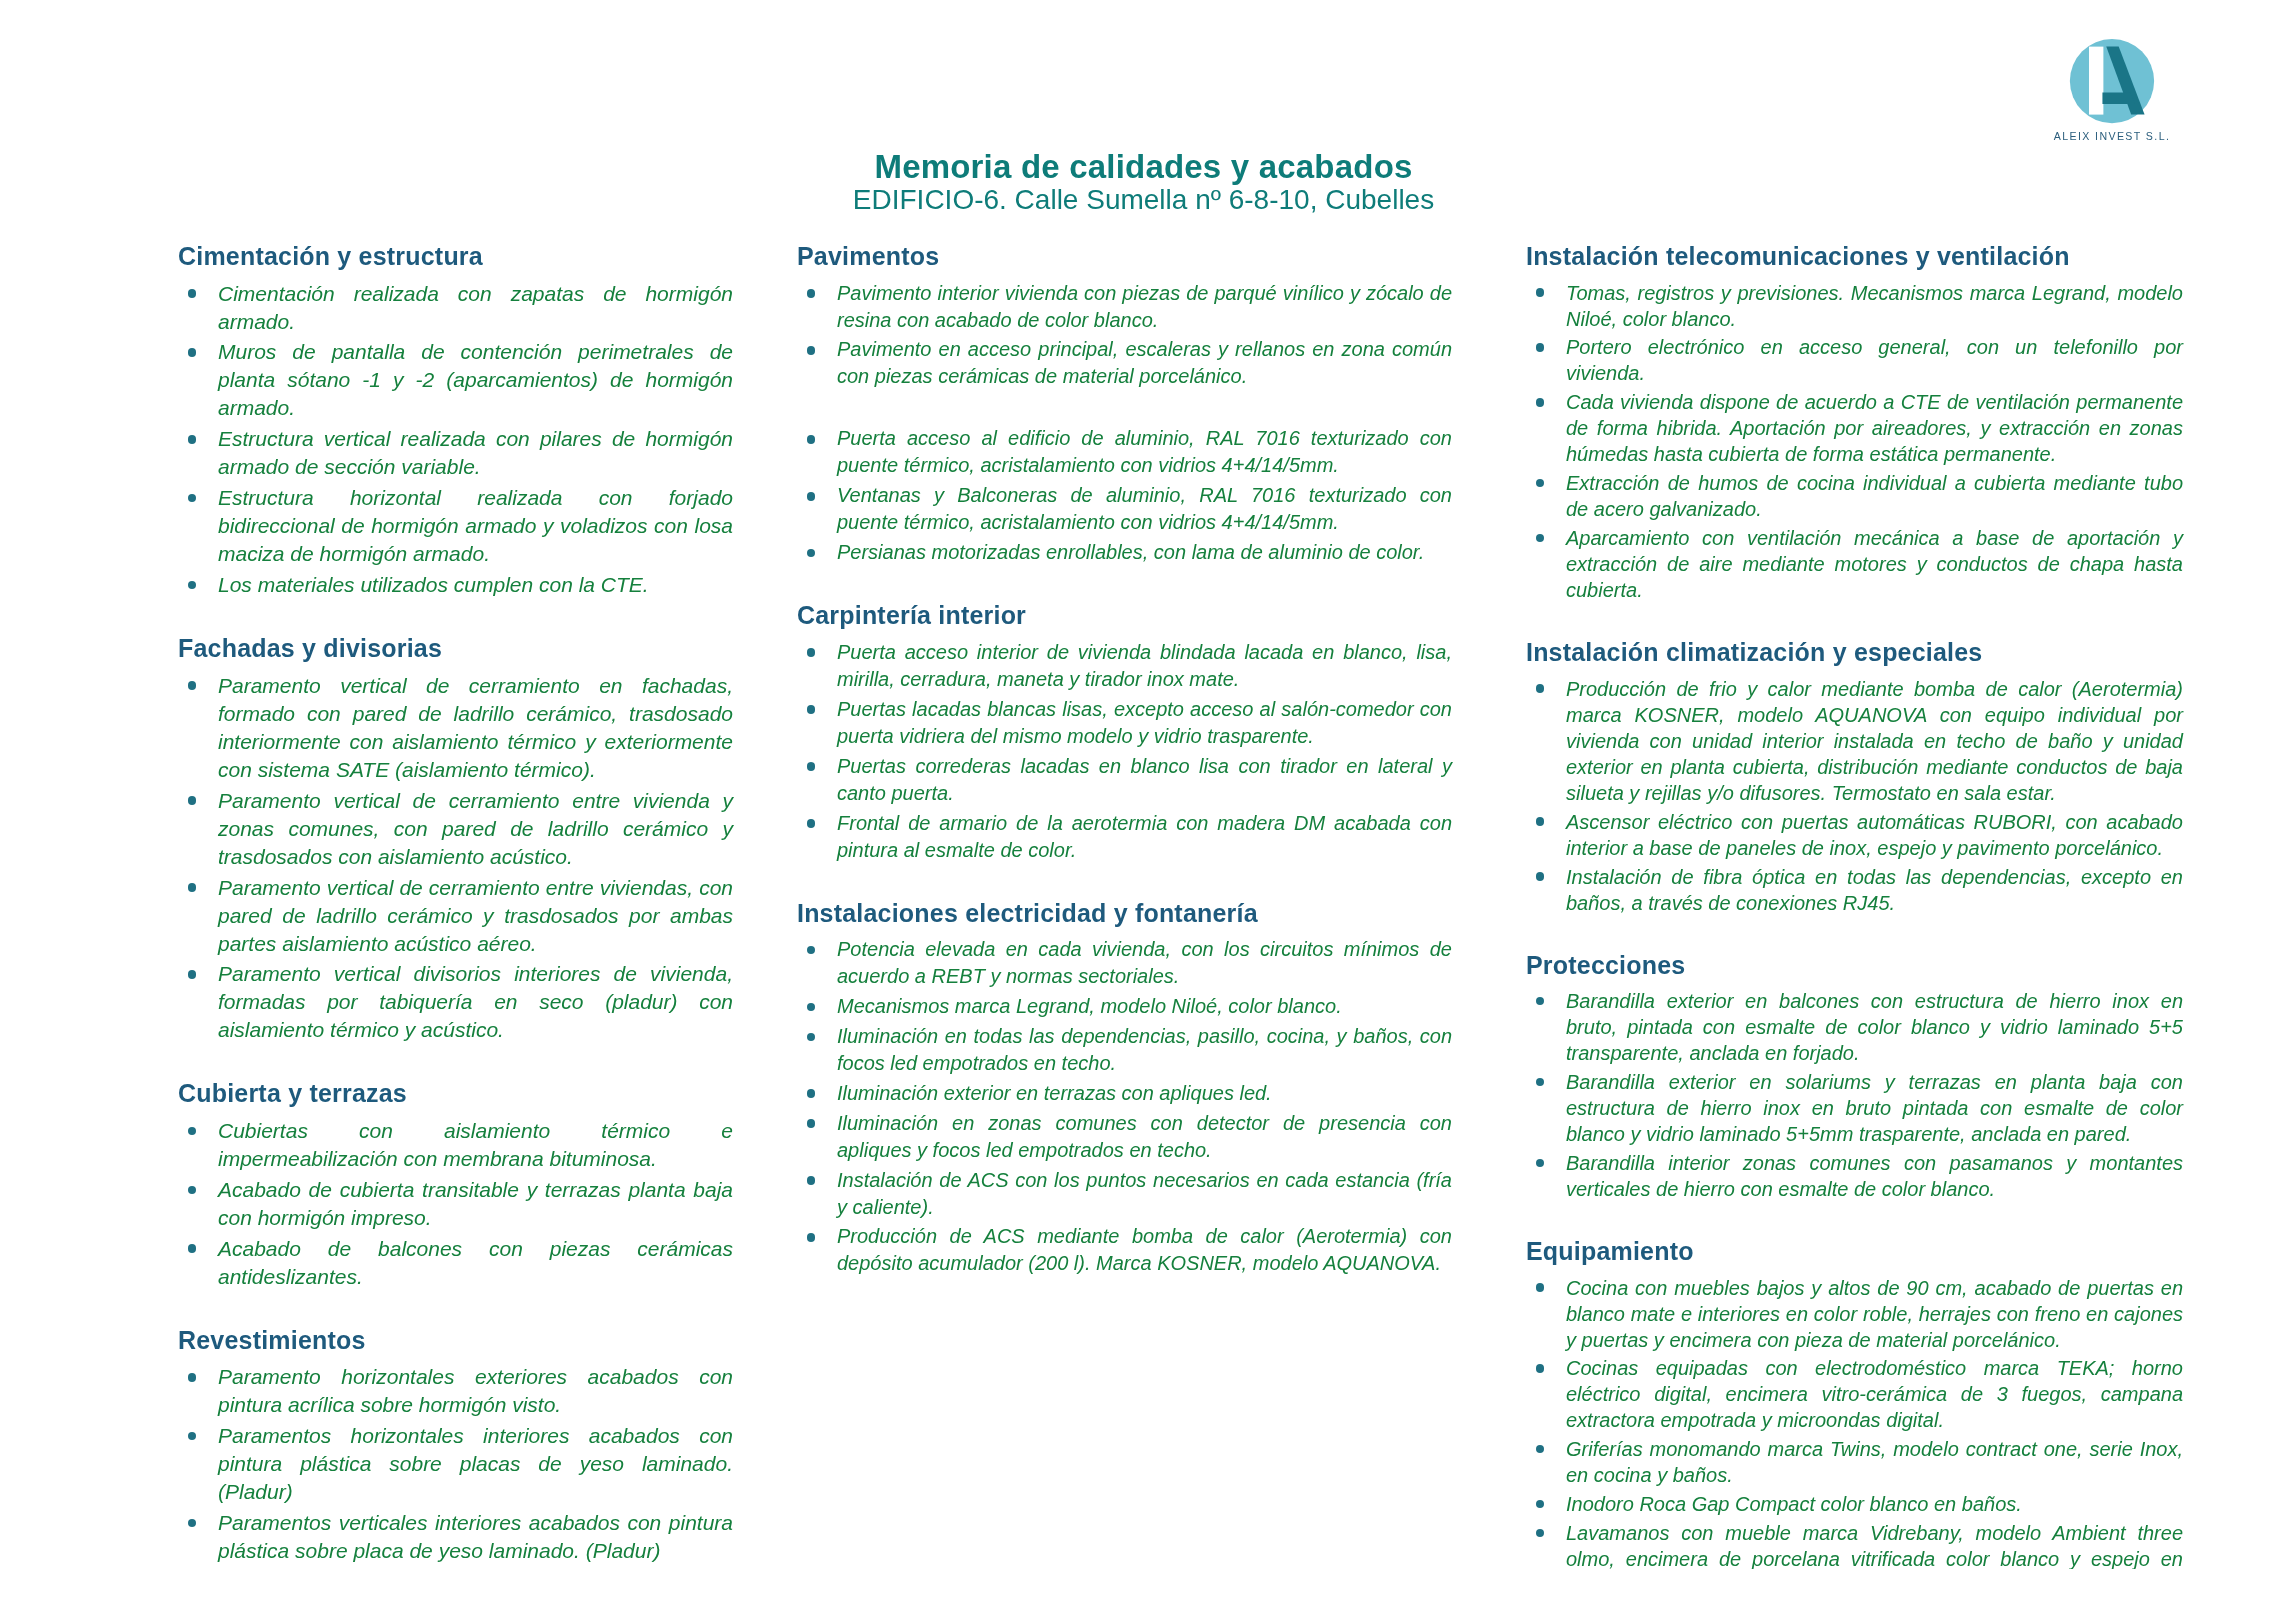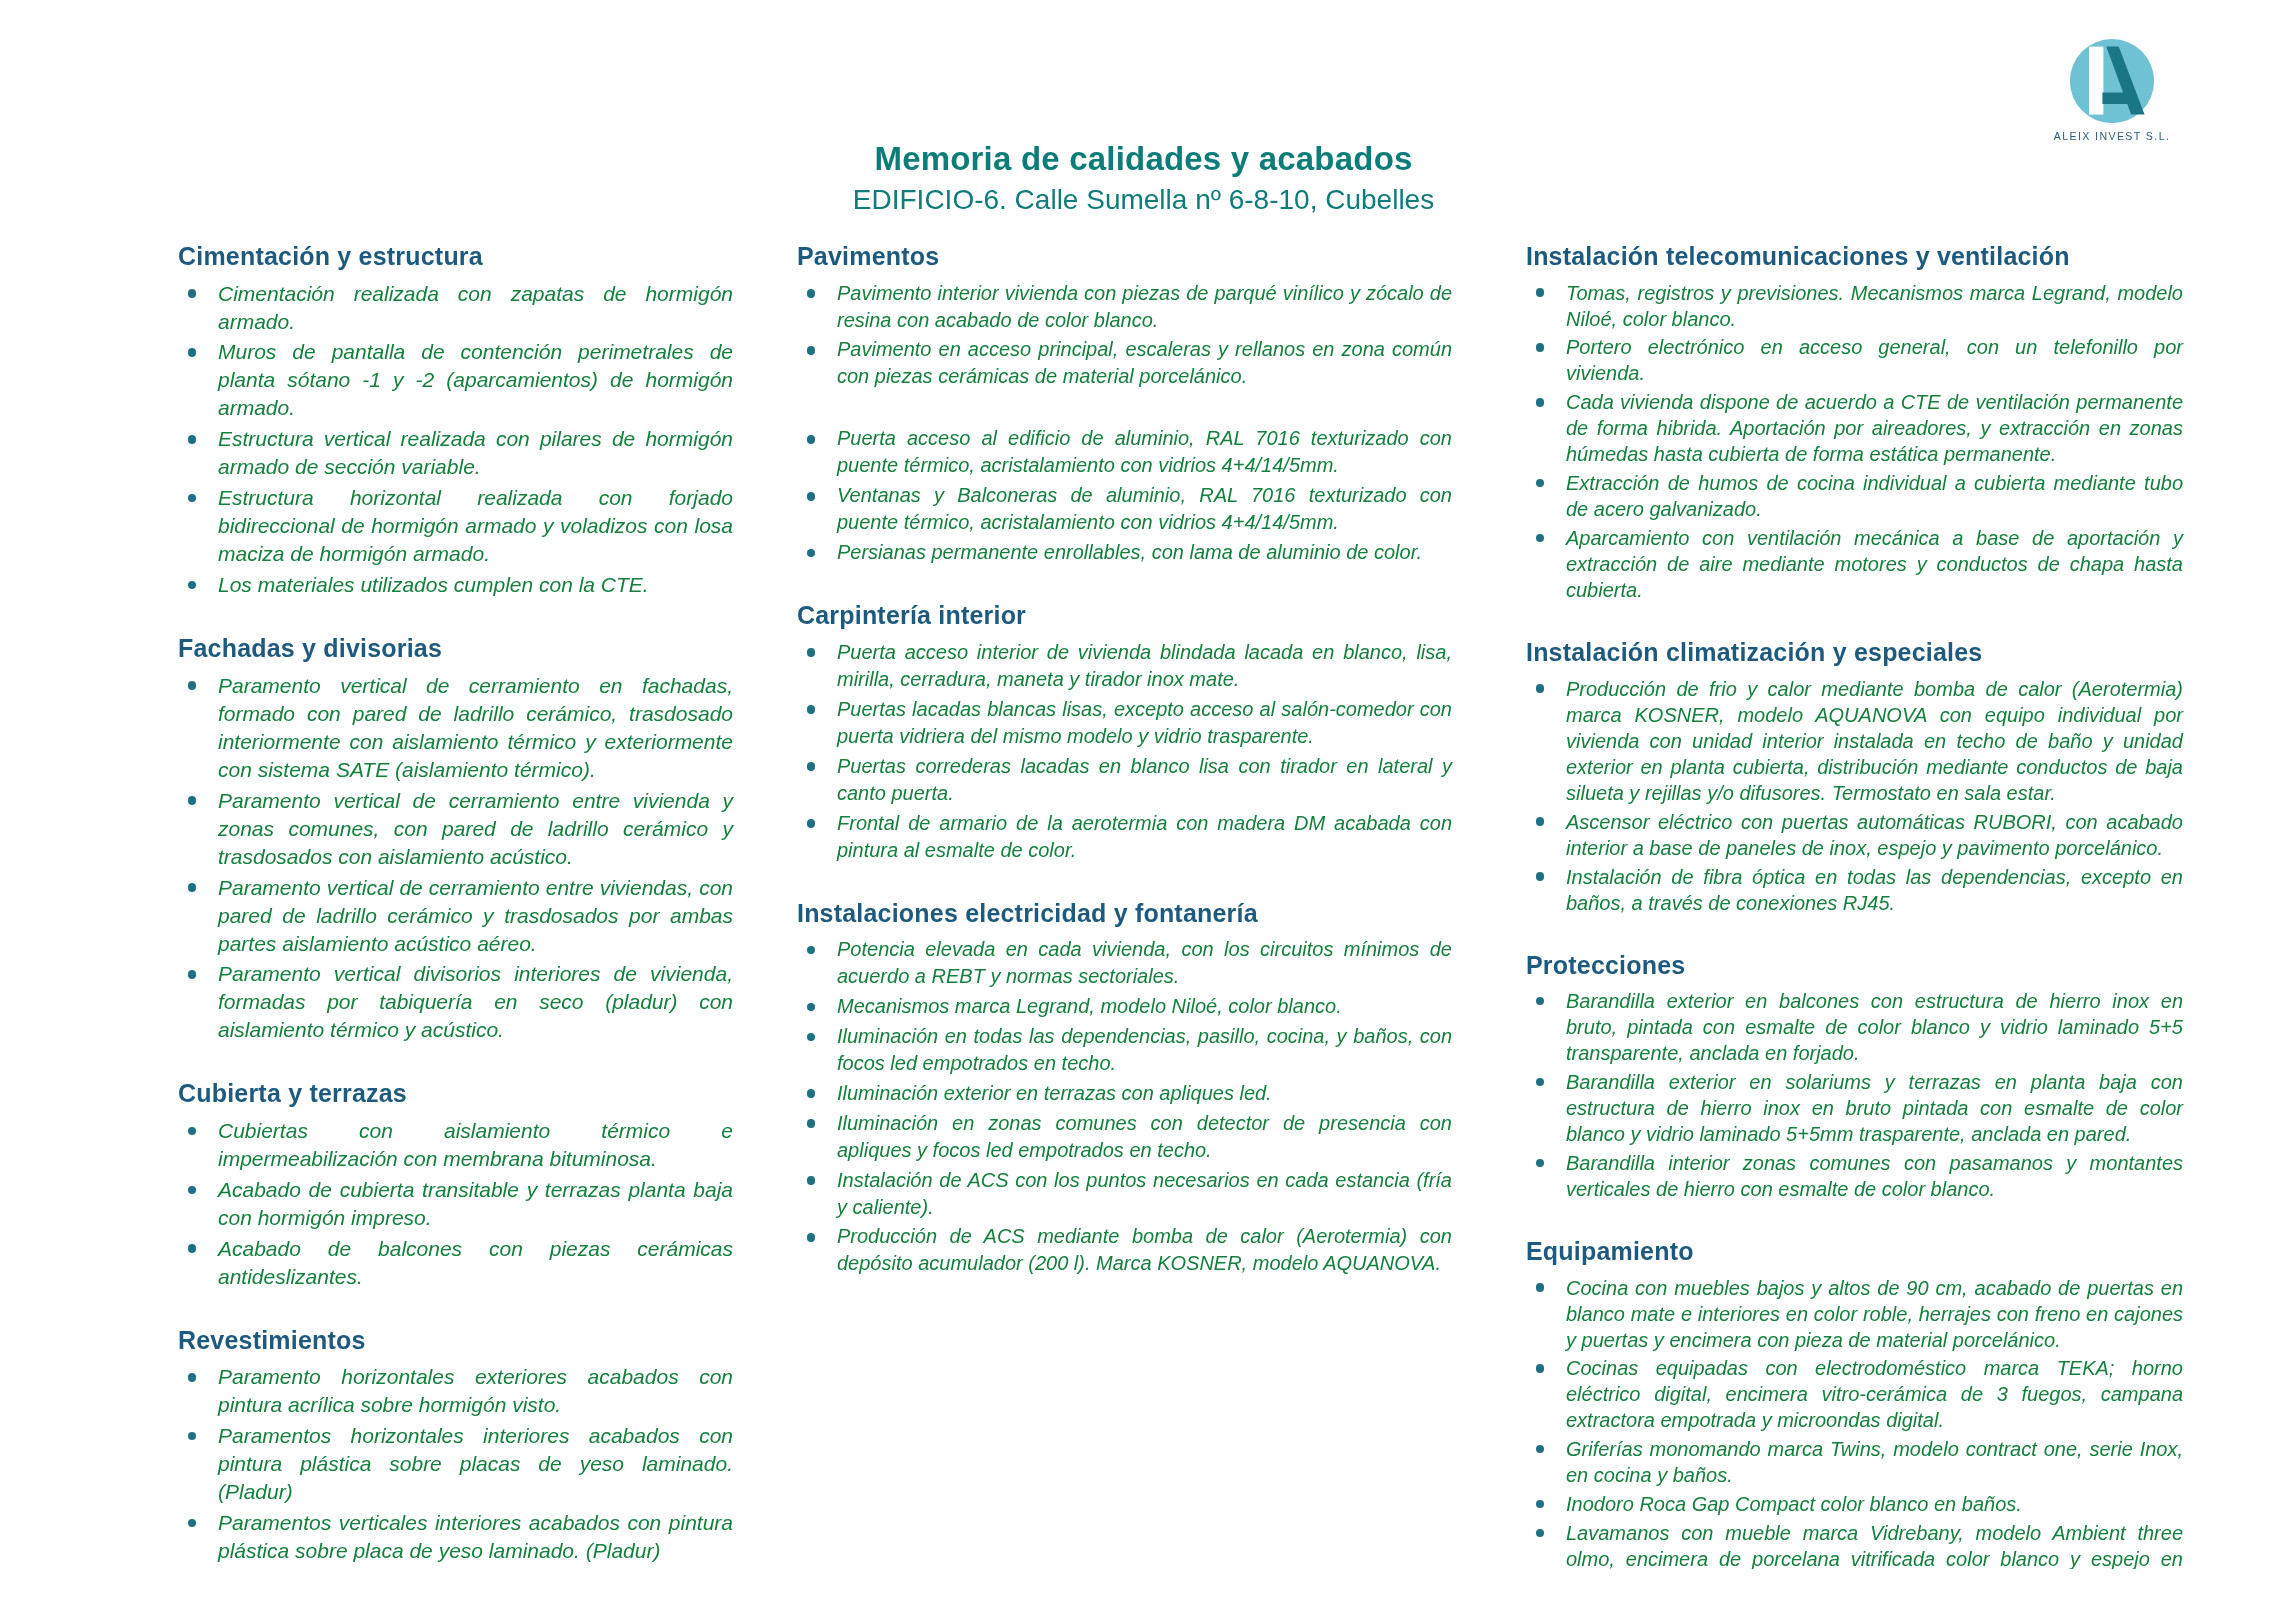--- a/index.html
+++ b/index.html
@@ -4,21 +4,21 @@
 <style>
   html,body{margin:0;padding:0;background:#ffffff;}
   .page{
     position:relative;
     width:2287px;height:1569px;
     background:#ffffff;
     font-family:"Liberation Sans", sans-serif;
     overflow:hidden;
   }
   .doc-title{
-    position:absolute;top:140px;left:0;width:100%;
+    position:absolute;top:148px;left:0;width:100%;
     text-align:center;font-size:33px;font-weight:bold;
     color:#0e7c79;letter-spacing:0.2px;
   }
   .doc-subtitle{
     position:absolute;top:184px;left:0;width:100%;
     text-align:center;font-size:28px;font-weight:normal;
     color:#0e7c79;
   }
   .logo{
     position:absolute;top:38px;right:108px;width:134px;
@@ -120,21 +120,21 @@
         <h2 class="sec-heading">Pavimentos</h2>
         <ul class="bullets">
           <li>Pavimento interior vivienda con piezas de parqué vinílico y zócalo de resina con acabado de color blanco.</li>
           <li>Pavimento en acceso principal, escaleras y rellanos en zona común con piezas cerámicas de material porcelánico.</li>
         </ul>
       </section>
       <section class="sec">
         <ul class="bullets">
           <li>Puerta acceso al edificio de aluminio, RAL 7016 texturizado con puente térmico, acristalamiento con vidrios 4+4/14/5mm.</li>
           <li>Ventanas y Balconeras de aluminio, RAL 7016 texturizado con puente térmico, acristalamiento con vidrios 4+4/14/5mm.</li>
-          <li>Persianas permanente enrollables, con lama de aluminio de color.</li>
+          <li>Persianas motorizadas enrollables, con lama de aluminio de color.</li>
         </ul>
       </section>
       <section class="sec">
         <h2 class="sec-heading">Carpintería interior</h2>
         <ul class="bullets">
           <li>Puerta acceso interior de vivienda blindada lacada en blanco, lisa, mirilla, cerradura, maneta y tirador inox mate.</li>
           <li>Puertas lacadas blancas lisas, excepto acceso al salón-comedor con puerta vidriera del mismo modelo y vidrio trasparente.</li>
           <li>Puertas correderas lacadas en blanco lisa con tirador en lateral y canto puerta.</li>
           <li>Frontal de armario de la aerotermia con madera DM acabada con pintura al esmalte de color.</li>
         </ul>

